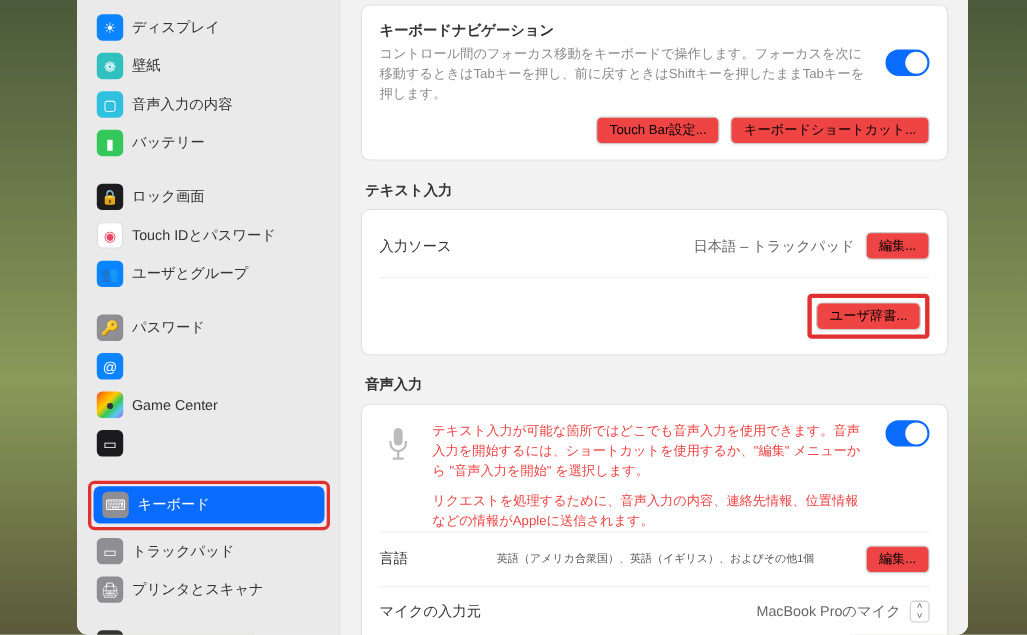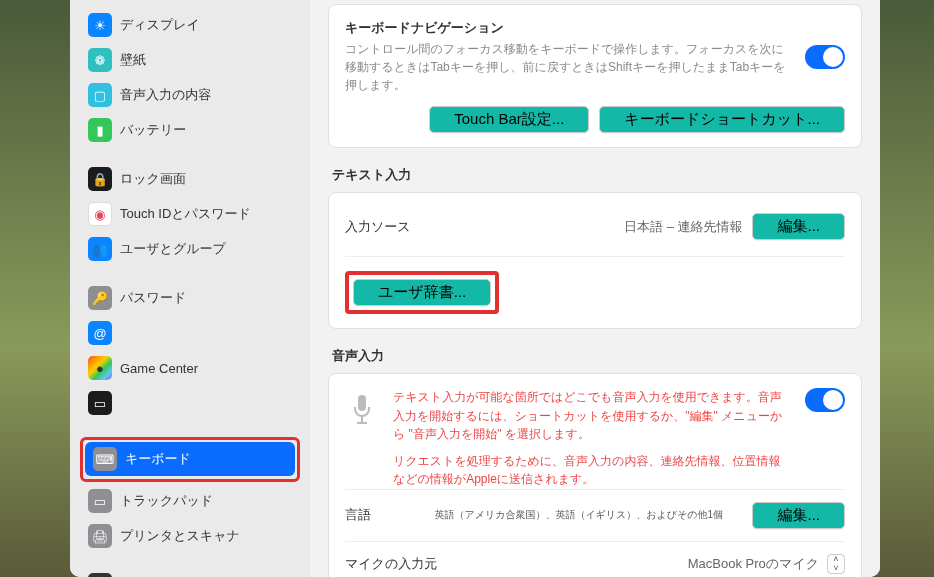--- a/index.html
+++ b/index.html
@@ -67,25 +67,25 @@
   border-radius: 8px;
   padding: 14px 16px;
   margin-bottom: 18px;
 }
 .section-title { font-weight: 600; color: #333; margin-bottom: 3px; }
 .section-desc { font-size: 12px; color: #8a8a8a; line-height: 1.5; }
 .section-header-outside { font-weight: 700; margin: 6px 0 8px 4px; color: #333; }
 .row-label { color: #333; }
 .row-value { color: #666; }
 .btn {
-  background: #14b8a6;
+  background: #ef4444;
   border: 1px solid #ccc;
   border-radius: 5px;
-  padding: 3px 24px;
-  font-size: 15px;
+  padding: 3px 11px;
+  font-size: 12px;
   cursor: pointer;
   box-shadow: 0 1px 1px rgba(0,0,0,0.05);
 }
 .btn-row { display: flex; gap: 10px; justify-content: flex-end; margin-top: 12px; }
 .toggle {
   width: 40px;
   height: 24px;
   background: #0a6cff;
   border-radius: 12px;
   position: relative;
@@ -96,21 +96,21 @@
   position: absolute;
   width: 20px;
   height: 20px;
   background: #fff;
   border-radius: 50%;
   top: 2px;
   right: 2px;
 }
 .kb-nav-row { display: flex; justify-content: space-between; align-items: center; gap: 12px;}
 .input-source-row { display:flex; justify-content: space-between; align-items:center; padding: 6px 0; }
-.userdict-row { display:flex; padding-top:14px; border-top:1px solid #eee; margin-top:10px;}
+.userdict-row { display:flex; justify-content:flex-end; padding-top:14px; border-top:1px solid #eee; margin-top:10px;}
 .highlight-box { border: 4px solid #e03030; padding: 4px; border-radius: 4px; display:inline-block;}
 .dictation-top { display:flex; align-items:flex-start; gap:14px; }
 .mic-icon { width: 34px; height: 44px; display:flex; align-items:center; justify-content:center; color:#999; flex-shrink:0;}
 .dictation-desc { font-size:12px; color:#ef4444; line-height:1.55; flex:1; }
 .lang-row, .mic-row { display:flex; align-items:center; padding:12px 0; border-top:1px solid #eee; }
 .lang-label { width: 60px; color:#333; }
 .lang-value { flex:1; text-align:center; color:#555; font-size:10px;}
 .updown { display:inline-flex; flex-direction:column; border:1px solid #ccc; border-radius:4px; background:#fff; margin-left:8px; width:18px; height:20px; line-height:9px; font-size:9px; align-items:center; justify-content:center; color:#555;}
 </style>
 </head>
@@ -199,21 +199,21 @@
         <button class="btn">Touch Bar設定...</button>
         <button class="btn">キーボードショートカット...</button>
       </div>
     </div>
 
     <div class="section-header-outside">テキスト入力</div>
     <div class="section">
       <div class="input-source-row">
         <span class="row-label">入力ソース</span>
         <div style="display:flex;align-items:center;gap:10px">
-          <span class="row-value">日本語 – 連絡先情報</span>
+          <span class="row-value">日本語 – トラックパッド</span>
           <button class="btn">編集...</button>
         </div>
       </div>
       <div class="userdict-row">
         <span class="highlight-box">
           <button class="btn">ユーザ辞書...</button>
         </span>
       </div>
     </div>
 

